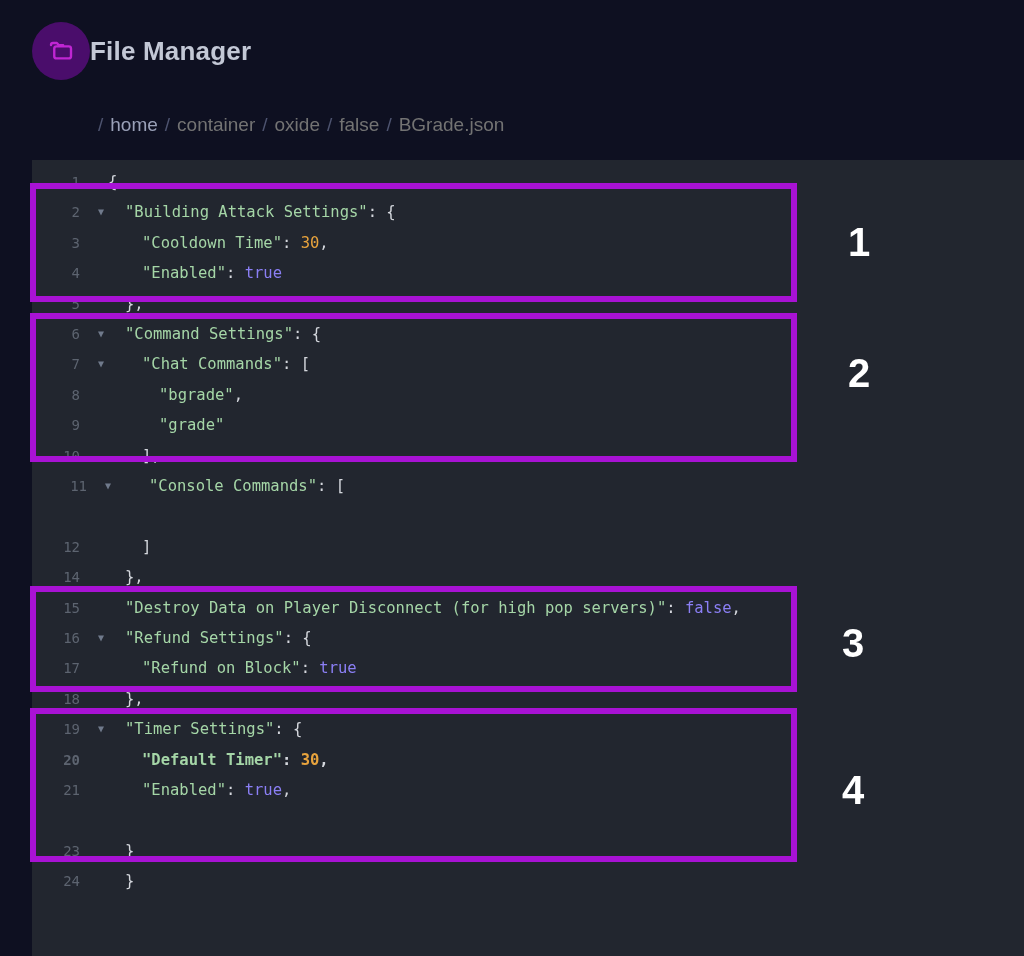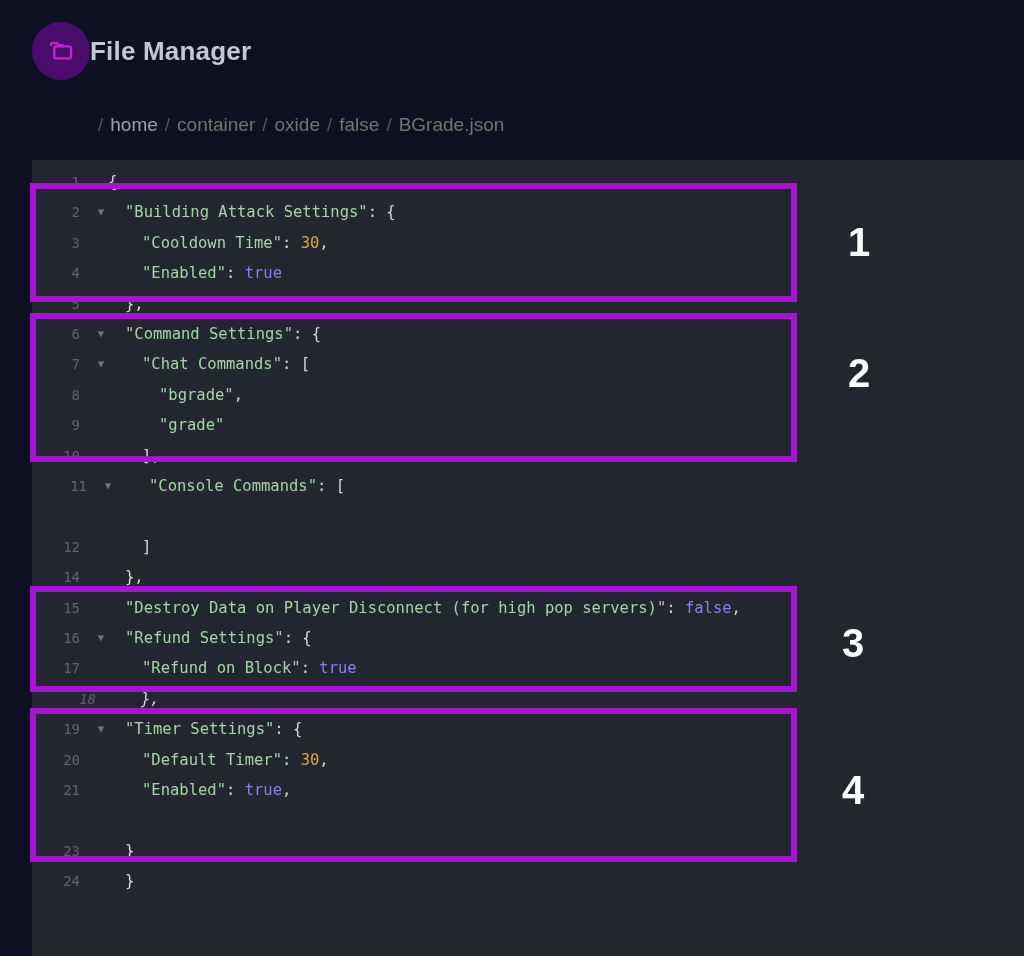--- a/index.html
+++ b/index.html
@@ -189,23 +189,23 @@
       <div class="code-line" style="top: 189.4px; position: absolute; left: 0px; right: 0px;"><span class="ln">7</span><span class="fold">▼</span><span class="code-text" style="left: 110px;"><span class="tok-key">"Chat Commands"</span><span class="tok-punc">: [</span></span></div>
       <div class="code-line" style="top: 219.8px; position: absolute; left: 0px; right: 0px;"><span class="ln">8</span><span class="code-text" style="left: 127px;"><span class="tok-str">"bgrade"</span><span class="tok-punc">,</span></span></div>
       <div class="code-line" style="top: 250.2px; position: absolute; left: 0px; right: 0px;"><span class="ln">9</span><span class="code-text" style="left: 127px;"><span class="tok-str">"grade"</span></span></div>
       <div class="code-line" style="top: 280.6px; position: absolute; left: 0px; right: 0px;"><span class="ln">10</span><span class="code-text" style="left: 110px;"><span class="tok-punc">],</span></span></div>
       <div class="code-line" style="top: 311px; position: absolute; left: 7px; right: 0px;"><span class="ln">11</span><span class="fold">▼</span><span class="code-text" style="left: 110px;"><span class="tok-key">"Console Commands"</span><span class="tok-punc">: [</span></span></div>
       <div class="code-line" style="top: 371.8px; position: absolute; left: 0px; right: 0px;"><span class="ln">12</span><span class="code-text" style="left: 110px;"><span class="tok-punc">]</span></span></div>
       <div class="code-line" style="top: 402.2px; position: absolute; left: 0px; right: 0px;"><span class="ln">14</span><span class="code-text" style="left: 93px;"><span class="tok-punc">},</span></span></div>
       <div class="code-line" style="top: 432.6px; position: absolute; left: 0px; right: 0px;"><span class="ln">15</span><span class="code-text" style="left: 93px;"><span class="tok-key">"Destroy Data on Player Disconnect (for high pop servers)"</span><span class="tok-punc">: </span><span class="tok-bool">false</span><span class="tok-punc">,</span></span></div>
       <div class="code-line" style="top: 463px; position: absolute; left: 0px; right: 0px;"><span class="ln">16</span><span class="fold">▼</span><span class="code-text" style="left: 93px;"><span class="tok-key">"Refund Settings"</span><span class="tok-punc">: {</span></span></div>
       <div class="code-line" style="top: 493.4px; position: absolute; left: 0px; right: 0px;"><span class="ln">17</span><span class="code-text" style="left: 110px;"><span class="tok-key">"Refund on Block"</span><span class="tok-punc">: </span><span class="tok-bool">true</span></span></div>
-      <div class="code-line" style="top: 523.8px; position: absolute; left: 16px; right: 0px; font-style: italic;"><span class="ln">18</span><span class="code-text" style="left: 93px;"><span class="tok-punc">},</span></span></div>
+      <div class="code-line" style="top: 523.8px; position: absolute; left: 0px; right: 0px;"><span class="ln">18</span><span class="code-text" style="left: 93px;"><span class="tok-punc">},</span></span></div>
       <div class="code-line" style="top: 554.2px; position: absolute; left: 0px; right: 0px;"><span class="ln">19</span><span class="fold">▼</span><span class="code-text" style="left: 93px;"><span class="tok-key">"Timer Settings"</span><span class="tok-punc">: {</span></span></div>
-      <div class="code-line" style="top: 584.6px; position: absolute; left: 0px; right: 15px;"><span class="ln">20</span><span class="code-text" style="left: 110px;"><span class="tok-key">"Default Timer"</span><span class="tok-punc">: </span><span class="tok-num">30</span><span class="tok-punc">,</span></span></div>
+      <div class="code-line" style="top: 584.6px; position: absolute; left: 0px; right: 15px; font-weight: bold;"><span class="ln">20</span><span class="code-text" style="left: 110px;"><span class="tok-key">"Default Timer"</span><span class="tok-punc">: </span><span class="tok-num">30</span><span class="tok-punc">,</span></span></div>
       <div class="code-line" style="top: 615px; position: absolute; left: 0px; right: 0px;"><span class="ln">21</span><span class="code-text" style="left: 110px;"><span class="tok-key">"Enabled"</span><span class="tok-punc">: </span><span class="tok-bool">true</span><span class="tok-punc">,</span></span></div>
       <div class="code-line" style="top: 675.8px; position: absolute; left: 0px; right: 0px;"><span class="ln">23</span><span class="code-text" style="left: 93px;"><span class="tok-punc">}</span></span></div>
       <div class="code-line" style="top: 706.2px; position: absolute; left: 0px; right: 0px;"><span class="ln">24</span><span class="code-text" style="left: 93px;"><span class="tok-punc">}</span></span></div>
     </div>
 </section>
 
 <div id="annotation-layer">
     <div class="annot-box" style="left: 30px; top: 183px; width: 767px; height: 119px; border-color: rgb(168, 18, 212);"></div>
     <div class="annot-num" style="left: 848px; top: 222px; color: rgb(255, 255, 255);">1</div>
     <div class="annot-box" style="left: 30px; top: 313px; width: 767px; height: 149px; border-color: rgb(168, 18, 212);"></div>

